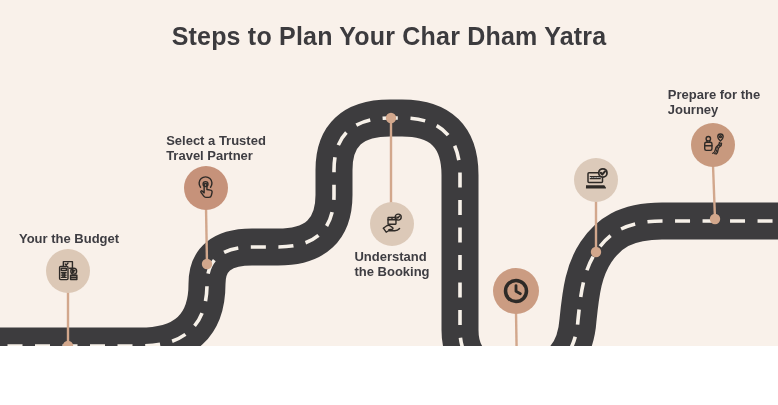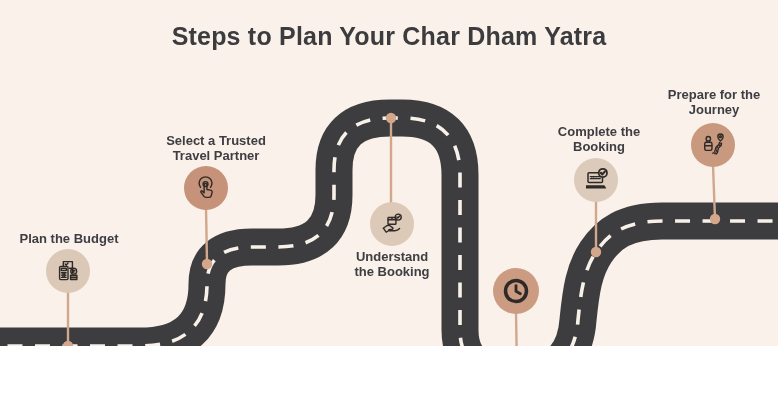--- a/index.html
+++ b/index.html
@@ -14,21 +14,21 @@
   .road-svg{position:absolute;inset:0;}
   .title{
     position:absolute;left:0;top:22px;width:778px;
     text-align:center;
     font-size:25px;font-weight:bold;
     color:#3c3b3e;letter-spacing:.2px;
   }
   .lbl{
     position:absolute;transform:translateX(-50%);
     font-size:13px;font-weight:bold;line-height:1.18;
-    color:#3e3d42;text-align:center;white-space:pre-line;
+    color:#3e3d42;text-align:left;white-space:pre-line;
   }
   .circ{
     position:absolute;width:44px;height:44px;border-radius:50%;
     display:flex;align-items:center;justify-content:center;
   }
   .circ svg{display:block;}
   .ic{stroke:#2e2a27;fill:none;stroke-width:1.2;stroke-linecap:round;stroke-linejoin:round;}
 </style>
 </head>
 <body>
@@ -54,27 +54,25 @@
       <circle cx="207" cy="264" r="5.2" fill="#d2a78c"></circle>
       <circle cx="391" cy="118" r="5.2" fill="#d2a78c"></circle>
       <circle cx="517" cy="372" r="5.2" fill="#d2a78c"></circle>
       <circle cx="596" cy="252" r="5.2" fill="#d2a78c"></circle>
       <circle cx="715" cy="219" r="5.2" fill="#d2a78c"></circle>
     </g>
   </svg>
 
   <div class="title">Steps to Plan Your Char Dham Yatra</div>
 
-  <div class="lbl" style="left:69px; top:231px;">Plan the Budget</div>
+  <div class="lbl" style="left:69px; top:231px;">Your the Budget</div>
   <div class="lbl" style="left:216px;top:133px;">Select a Trusted
 Travel Partner</div>
   <div class="lbl" style="left:392px;top:249px;">Understand
 the Booking</div>
-  <div class="lbl" style="left:599px;top:124px;">Complete the
-Booking</div>
   <div class="lbl" style="left:714px;top:87px;">Prepare for the
 Journey</div>
 
   <div class="circ" style="left: 46px; top: 249px; background: rgb(220, 200, 182);">
     <svg class="ic" width="28" height="28" viewBox="0 0 24 24">
       <path d="M8 8V4h7.8v9.4"></path>
       <path d="M9.6 6.1l.9.9 1.5-1.8"></path>
       <path d="M13.3 9.6h2.2"></path>
       <rect x="4.8" y="8" width="7.2" height="11.4" rx="0.9"></rect>
       <rect x="6.2" y="9.6" width="4.4" height="2" rx="0.3"></rect>

